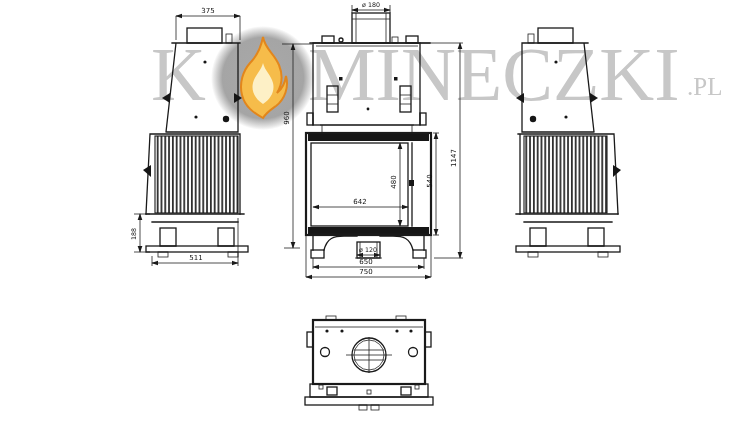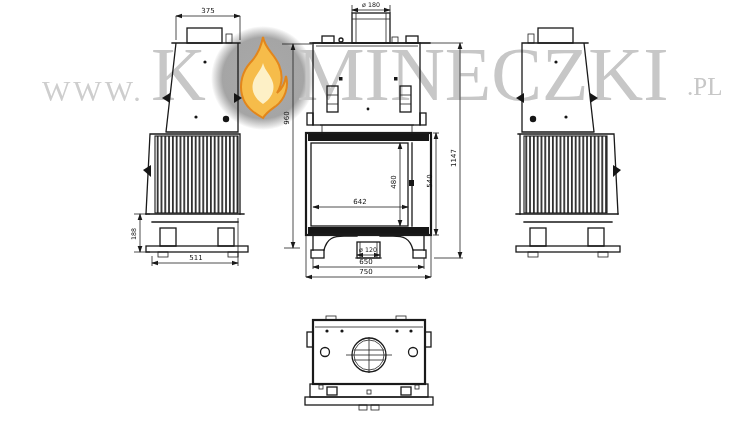--- a/index.html
+++ b/index.html
@@ -4,40 +4,39 @@
 <style>
   html,body{margin:0;padding:0;background:#ffffff;}
   #stage{position:relative;width:750px;height:422px;background:#ffffff;overflow:hidden;
          font-family:"DejaVu Sans",sans-serif;}
   
   .watermark{position:absolute;inset:0;z-index:1;}
   .wm{position:absolute;font-family:"Liberation Serif",serif;color:#c7c7c7;line-height:1;
       letter-spacing:0;white-space:nowrap;user-select:none;}
   .wm-www{left:42px;top:76px;font-size:30px;color:#cecece;letter-spacing:3px;}
   .wm-k{left:151px;top:36px;font-size:76px;}
-  .wm-rest{left:297px;top:36px;font-size:76px;}
+  .wm-rest{left:308px;top:36px;font-size:76px;}
   .wm-pl{left:687px;top:74px;font-size:25px;}
   .flame-wrap{position:absolute;left:210px;top:25px;width:106px;height:106px;}
   
   .drawing{position:absolute;inset:0;z-index:2;}
   .ln{stroke:#1a1a1a;stroke-width:1.3;fill:none;stroke-linecap:square;}
   .ln2{stroke:#1a1a1a;stroke-width:2.2;fill:none;}
   .thin{stroke:#222;stroke-width:0.8;fill:none;}
   .dim{stroke:#222;stroke-width:0.8;fill:none;}
   .blk{fill:#161616;stroke:none;}
   .dimtxt{font-family:"DejaVu Sans",sans-serif;font-size:7px;fill:#111;text-anchor:middle;}
   .dimtxt.sm{font-size:6.3px;}
 </style>
 </head>
 <body>
 
 <div id="stage">
 
   <div class="watermark">
-    <span class="wm wm-www">WWW.</span>
     <span class="wm wm-k">K</span>
     <svg class="flame-wrap" viewBox="0 0 106 106">
       <defs>
         <radialGradient id="wg">
           <stop offset="0%" stop-color="#a9a9a9"></stop>
           <stop offset="78%" stop-color="#a5a5a5"></stop>
           <stop offset="95%" stop-color="rgba(165,165,165,0.25)"></stop>
           <stop offset="100%" stop-color="rgba(165,165,165,0)"></stop>
         </radialGradient>
       </defs>

